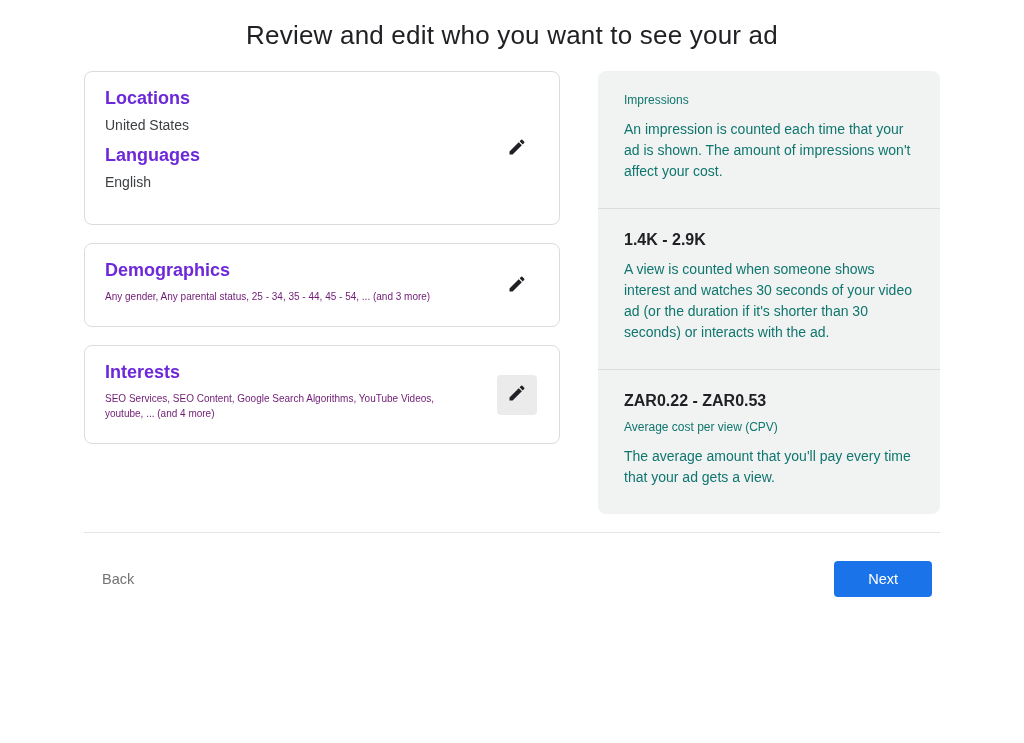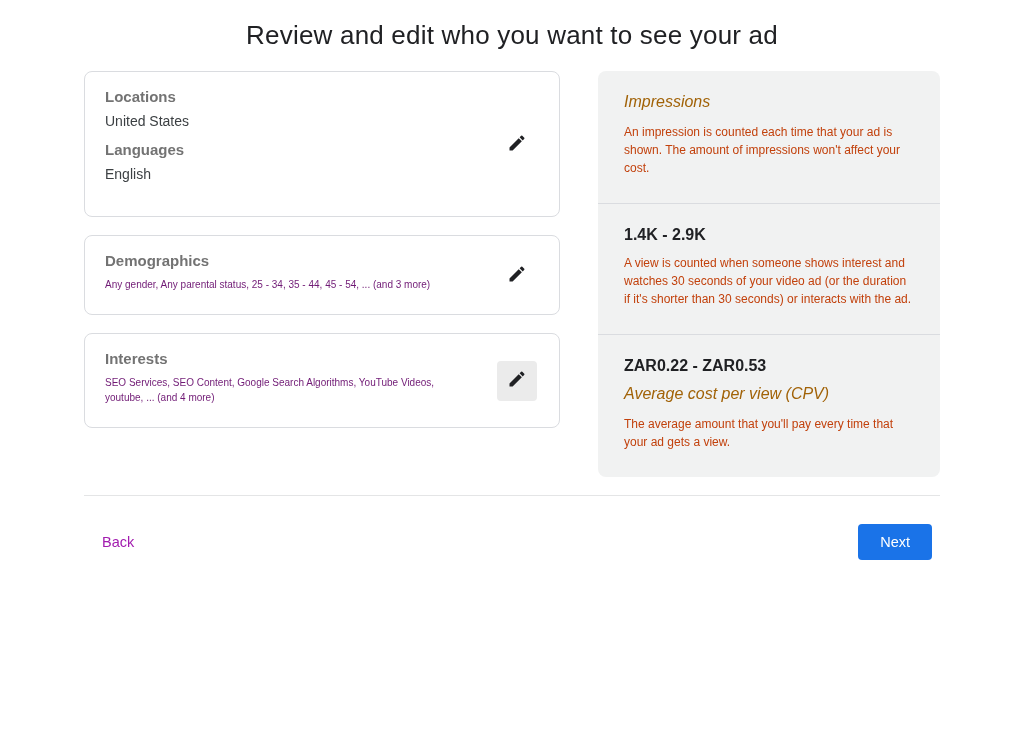--- a/index.html
+++ b/index.html
@@ -34,24 +34,24 @@
     flex-direction: column;
     gap: 18px;
   }
   .card {
     border: 1px solid #dadce0;
     border-radius: 8px;
     padding: 16px 20px 22px;
     position: relative;
   }
   .card h3 {
-    font-size: 15px;
+    font-size: 18px;
     font-weight: 700;
     margin: 0 0 8px;
-    color: #737373;
+    color: #6d28d9;
   }
   .card .val {
     font-size: 14px;
     color: #3c4043;
     margin: 4px 0 12px;
   }
   .card .val:last-child { margin-bottom: 0; }
   .card .desc {
     font-size: 10px;
     color: #701a75;
@@ -96,58 +96,57 @@
     padding: 22px 26px 26px;
     border-bottom: 1px solid #dadce0;
   }
   .metric:last-child { border-bottom: none; }
   .metric .num {
     font-size: 16px;
     font-weight: 700;
     margin-bottom: 10px;
   }
   .metric .label {
-    font-size: 16px;
-    color: #a16207;
+    font-size: 12px;
+    color: #0f766e;
     margin-bottom: 12px;
-    font-style: italic;
   }
   .metric .expl {
-    font-size: 12px;
-    color: #c2410c;
+    font-size: 14px;
+    color: #0f766e;
     line-height: 1.5;
   }
   .footer-sep {
     margin: 18px 84px 0;
     border: none;
     border-top: 1px solid #e4e5e6;
   }
   .footer {
     display: flex;
     justify-content: space-between;
     align-items: center;
     padding: 28px 92px 30px;
   }
   .back-btn {
     background: none;
     border: none;
-    color: #a21caf;
+    color: #737373;
     font-size: 14.5px;
     font-weight: 500;
     cursor: pointer;
     padding: 8px 10px;
   }
   .next-btn {
     background: #1a73e8;
     border: none;
     color: #fff;
     font-size: 14.5px;
     font-weight: 500;
     cursor: pointer;
-    padding: 10px 22px;
+    padding: 10px 34px;
     border-radius: 4px;
   }
 </style>
 </head>
 <body>
 
 <div class="page">
   <div class="title">Review and edit who you want to see your ad</div>
 
   <div class="columns">

